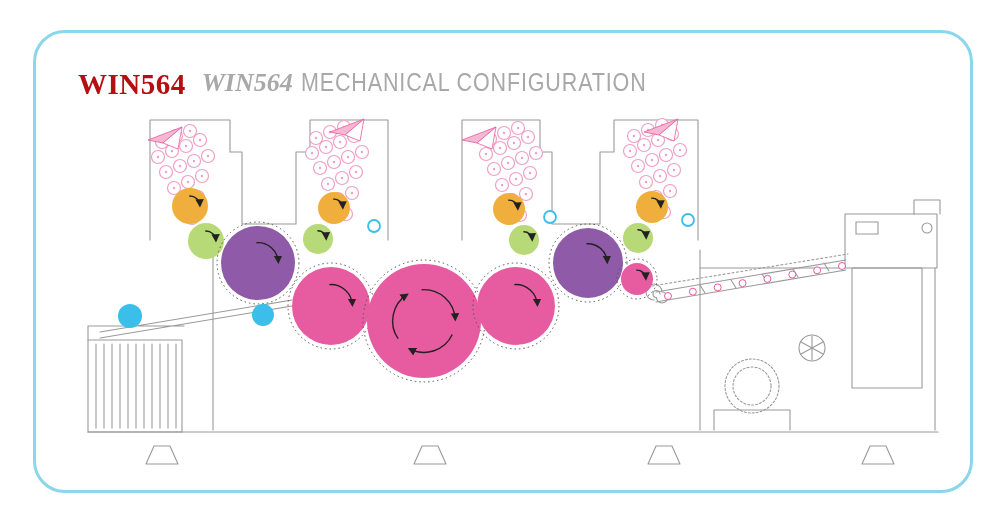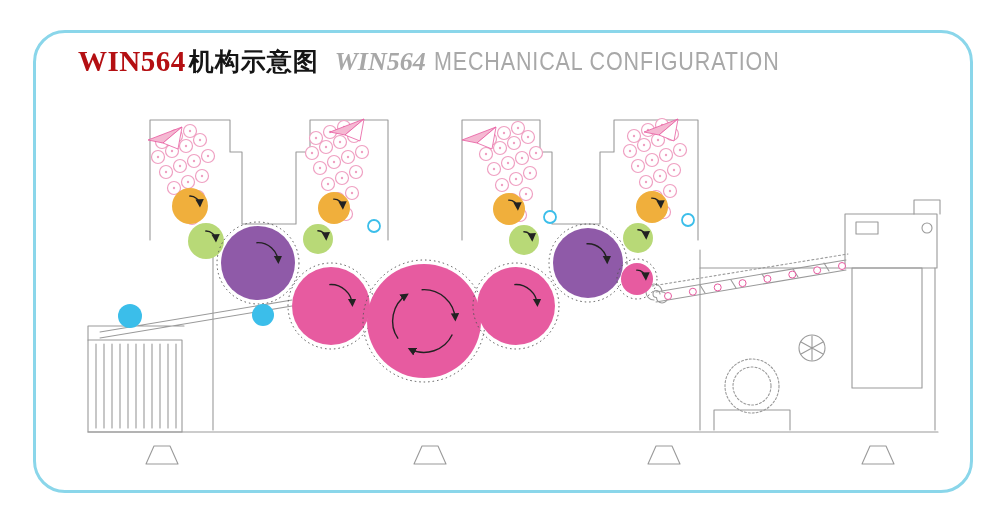--- a/index.html
+++ b/index.html
@@ -6,21 +6,21 @@
   body{
     width:1000px;height:515px;position:relative;overflow:hidden;
     background:#ffffff;font-family:"Liberation Sans",sans-serif;
   }
   .border-frame{
     position:absolute;left:33px;top:30px;right:27px;bottom:22px;
     border:3px solid var(--border,#8AD6EA);border-radius:32px;
     background:#fff;
   }
   .title{
-    position:absolute;left:78px;top:45px;display:flex;align-items:center;white-space:nowrap;
+    position:absolute;left:78px;top:68px;display:flex;align-items:flex-start;white-space:nowrap;
   }
   .t-model{
     font-family:"Liberation Serif",serif;font-weight:bold;font-size:29px;
     color:var(--title-red,#B40F12);letter-spacing:0.5px;
   }
   .t-cn{
     font-family:"DejaVu Sans",sans-serif;font-weight:600;font-size:25px;
     color:#151515;margin-left:3px;letter-spacing:1px;
   }
   .t-sub{
@@ -36,21 +36,20 @@
   }
   svg#machine-svg{position:absolute;left:0;top:0;width:1000px;height:515px;}
 </style>
 </head>
 <body>
 
 <div class="border-frame"></div>
 
 <div class="title">
   <span class="t-model">WIN564</span>
-  <span class="t-cn">机构示意图</span>
   <span class="t-sub">
     <span class="t-sub-model">WIN564</span>
     <span class="t-sub-text">MECHANICAL CONFIGURATION</span>
   </span>
 </div>
 
 <svg id="machine-svg" viewBox="0 0 1000 515" xmlns="http://www.w3.org/2000/svg">
   <defs>
     <marker id="arrowhead" markerWidth="7" markerHeight="7" refX="4.5" refY="3" orient="auto">
       <path d="M0,0 L6,3 L0,6 Z" fill="#222"></path>

